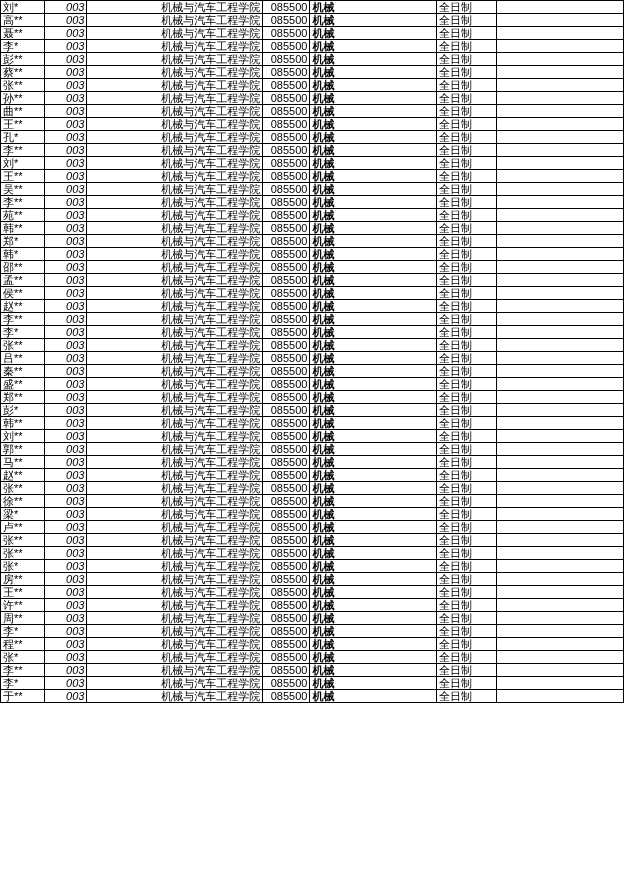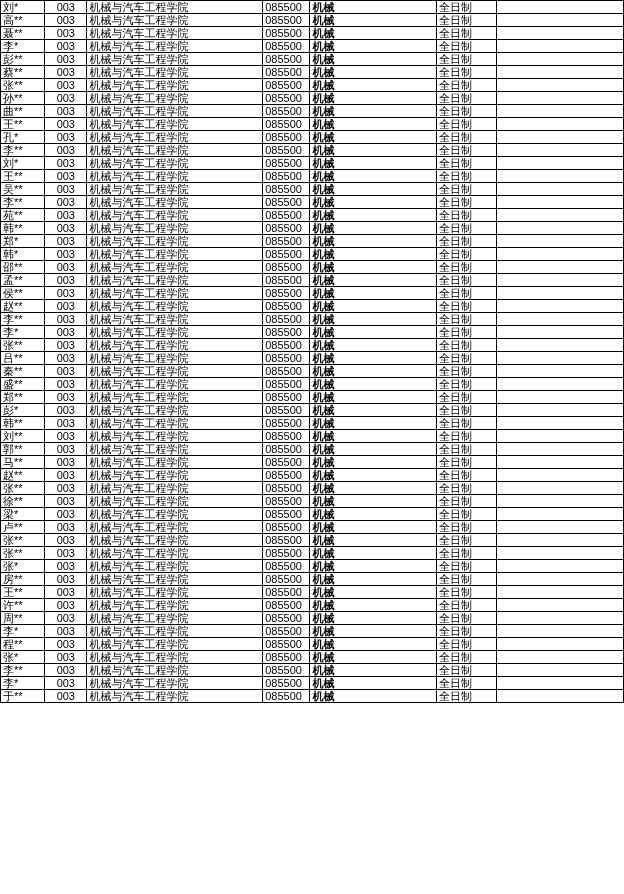--- a/index.html
+++ b/index.html
@@ -34,23 +34,23 @@
   }
   col.c-name   { width: 44px; }
   col.c-code   { width: 42px; }
   col.c-college{ width: 175px; }
   col.c-major  { width: 47px; }
   col.c-majorname { width: 126px; }
   col.c-mode   { width: 60px; }
   col.c-blank  { width: 126px; }
 
   td.name    { text-align: left; }
-  td.code    { text-align: center; padding-left: 3px; }
-  td.college { text-align: left; margin-top: 28px; }
-  td.major   { text-align: left; padding-left: 3px; }
+  td.code    { text-align: right; padding-left: 3px; font-style: italic; }
+  td.college { text-align: right; margin-top: 28px; }
+  td.major   { text-align: right; padding-left: 3px; }
   td.majorname { text-align: left; padding-left: 3px; font-weight: bold; }
   td.mode    { text-align: left; padding-left: 3px; }
   td.blank   { text-align: left; }
 </style>
 </head>
 <body>
 
 <table class="roster">
   <colgroup>
     <col class="c-name">

